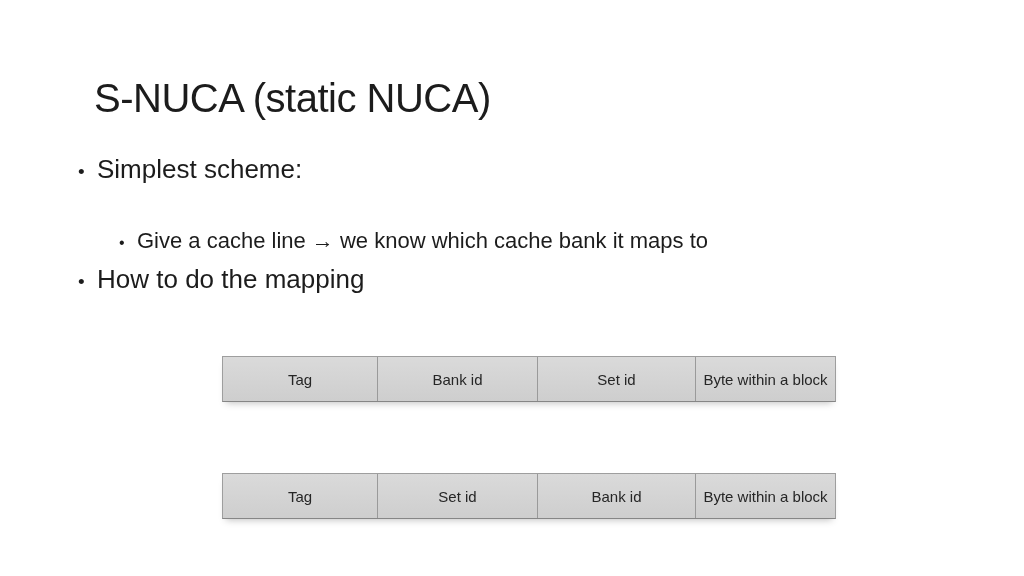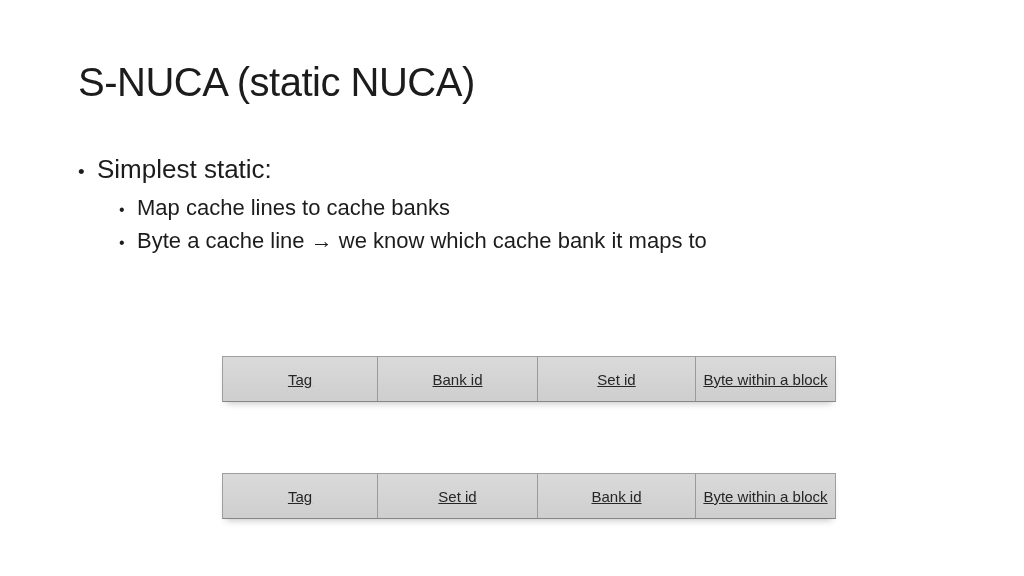--- a/index.html
+++ b/index.html
@@ -9,21 +9,21 @@
     height: 576px;
     background: #ffffff;
     overflow: hidden;
     font-family: "Liberation Sans", sans-serif;
     color: #1f1f1f;
   }
   .title {
     position: absolute;
     left: 78px;
     top: 58px;
-    margin: 0;
+    margin: 16px;
     font-size: 40px;
     font-weight: 400;
     line-height: 48px;
     letter-spacing: -0.5px;
     color: #1c1c1c;
     white-space: nowrap;
   }
   .bullet {
     position: absolute;
     white-space: nowrap;
@@ -56,46 +56,45 @@
     box-sizing: border-box;
     display: flex;
     align-items: center;
     justify-content: center;
     text-align: right;
     font-size: 15px;
     line-height: 19px;
     color: #262626;
     border-right: 1px solid #9a9a9a;
     padding: 0 4px;
-    text-decoration: underline;
   }
   .addr-table .cell:nth-child(1) { flex: 0 0 155px; }
   .addr-table .cell:nth-child(2) { flex: 0 0 160px; }
   .addr-table .cell:nth-child(3) { flex: 0 0 158px; }
   .addr-table .cell:nth-child(4) { flex: 1 1 auto; border-right: none; }
 </style>
 </head>
 <body>
 
 <div class="slide">
 
   <h1 class="title">S-NUCA (static NUCA)</h1>
 
   <div class="bullet l1" style="top:153px;">
-    <span class="marker">•</span><span>Simplest static:</span>
+    <span class="marker">•</span><span>Simplest scheme:</span>
   </div>
 
-  <div class="bullet l2" style="top:194px;">
-    <span class="marker">•</span><span>Map cache lines to cache banks</span>
+
+  <div class="bullet l2" style="top:227px;">
+    <span class="marker">•</span><span>Give a cache line → we know which cache bank it maps to</span>
   </div>
 
-  <div class="bullet l2" style="top:227px;">
-    <span class="marker">•</span><span>Byte a cache line → we know which cache bank it maps to</span>
+  <div class="bullet l1" style="top:263px;">
+    <span class="marker">•</span><span>How to do the mapping</span>
   </div>
-
 
 
   <div class="addr-table t1">
     <div class="cell">Tag</div>
     <div class="cell">Bank id</div>
     <div class="cell">Set id</div>
     <div class="cell">Byte within a block</div>
   </div>
 
 

